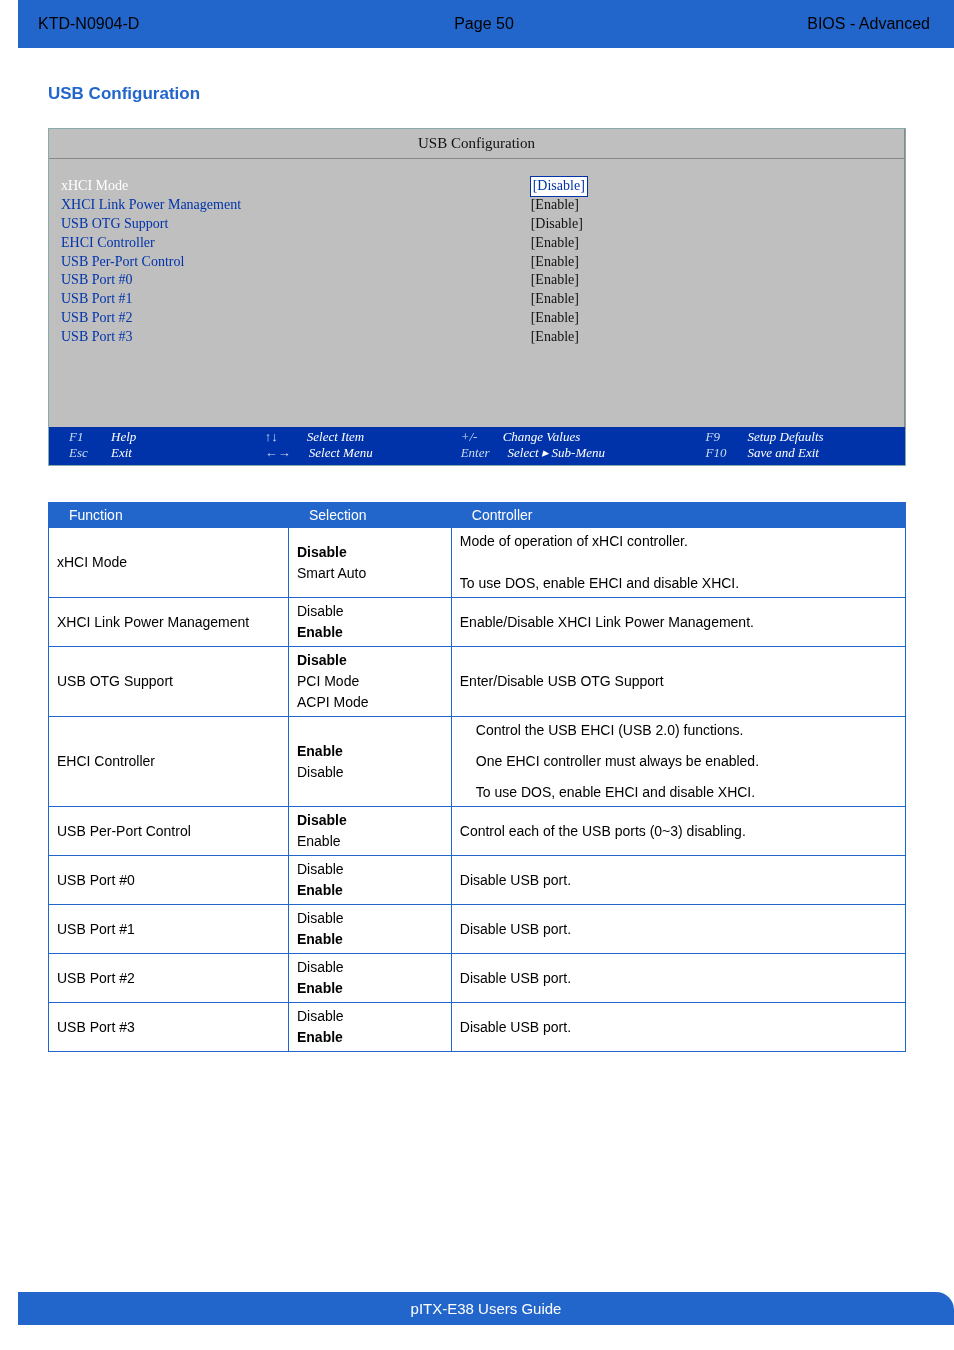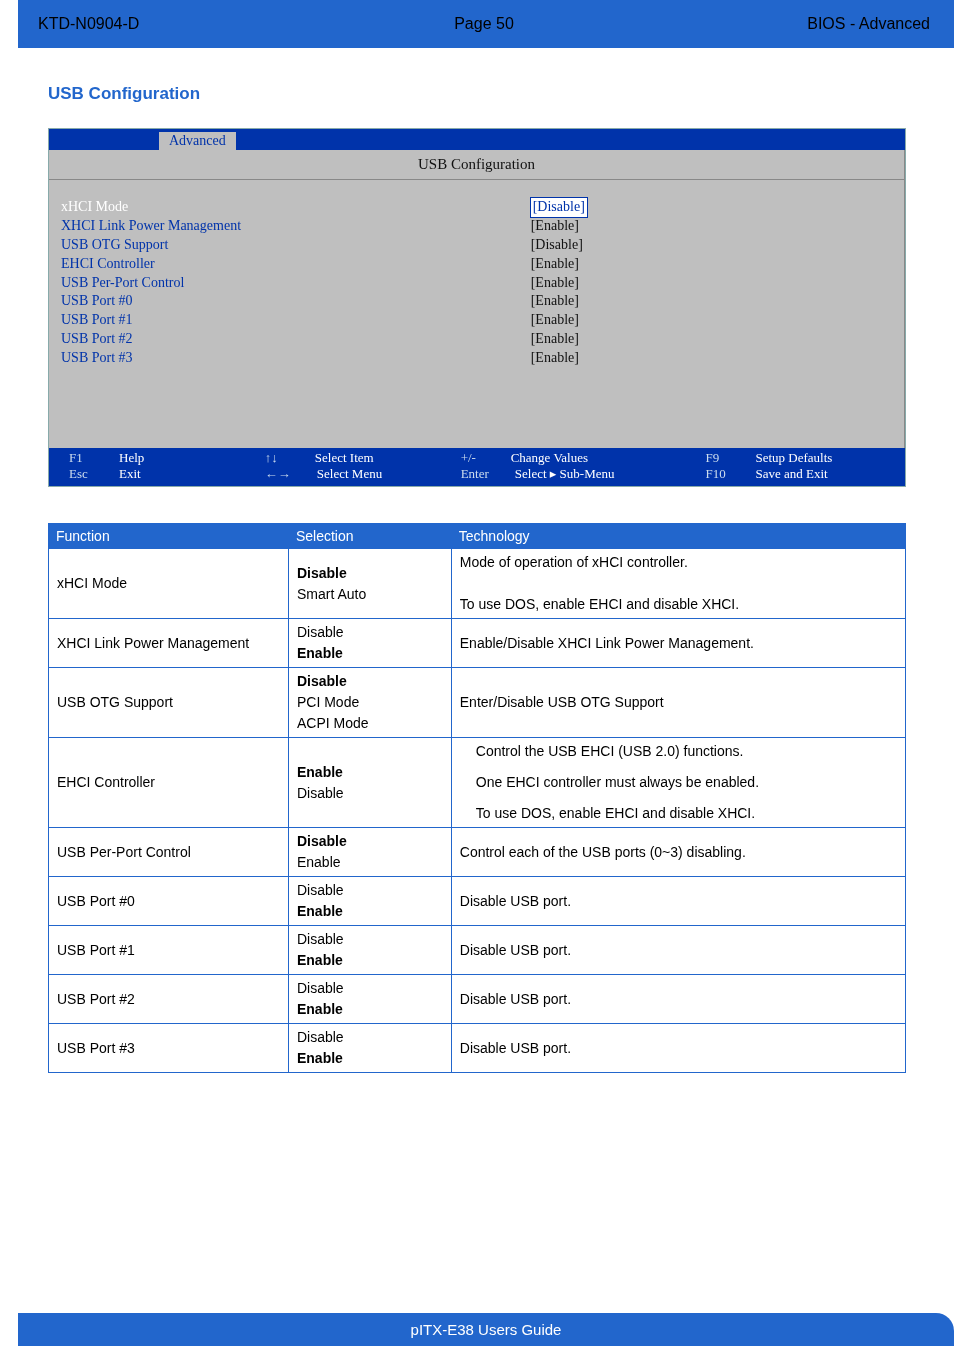--- a/index.html
+++ b/index.html
@@ -117,35 +117,35 @@
     line-height: 1.35;
   }
   .bios-footer {
     background: #0033aa;
     color: #fff;
     display: flex;
     flex-wrap: wrap;
     font-size: 13px;
     padding: 2px 20px 4px 20px;
   }
-  .bios-fcol { width: 33%; display: flex; gap: 26px; }
+  .bios-fcol { width: 33%; display: flex; gap: 18px; font-style: italic; }
   .bios-fkey { color: #cde; min-width: 24px; }
 
   
   table.desc {
     border-collapse: collapse;
     width: 100%;
     font-size: 14px;
     table-layout: fixed;
   }
   table.desc th {
     background: #2266cc;
     color: #fff;
     text-align: left;
-    padding: 4px 7px;
+    padding: 4px 20px;
     font-weight: 500;
     border: 1px solid #2266cc;
   }
   table.desc th:first-child { width: 28%; }
   table.desc th:nth-child(2) { width: 19%; }
   table.desc td {
     border: 1px solid #2266cc;
     padding: 3px 8px;
     vertical-align: middle;
     line-height: 1.5;
@@ -171,23 +171,20 @@
   <div class="hdr-left">KTD-N0904-D</div>
   <div class="hdr-center">Page 50</div>
   <div class="hdr-right">BIOS  - Advanced</div>
 </div>
 
 <div class="content">
 
   <h2 class="section-title">USB Configuration</h2>
 
   <div class="bios-box">
-    <div class="bios-tabs">
-      <span class="bios-tab">Advanced</span>
-    </div>
     <div class="bios-body">
       <div class="bios-left">
         <div class="bios-subhead">USB Configuration</div>
         <div class="bios-settings" id="bios-settings">
             <div class="bios-row">
               <div class="bios-label sel">xHCI Mode</div>
               <div class="bios-value"><span class="bios-value-sel">[Disable]</span></div>
             </div>
             <div class="bios-row">
               <div class="bios-label">XHCI Link Power Management</div>
@@ -266,21 +263,21 @@
           <span>Save and Exit</span>
         </div>
       </div>
   </div>
 
   <table class="desc">
     <thead>
       <tr>
         <th>Function</th>
         <th>Selection</th>
-        <th>Technology</th>
+        <th>Controller</th>
       </tr>
     </thead>
     <tbody id="desc-body">
         <tr>
           <td>xHCI Mode</td>
           <td><b>Disable</b><br>Smart Auto</td>
           <td>Mode of operation of xHCI controller.<br><br>To use DOS, enable EHCI and disable XHCI.</td>
         </tr>
         <tr>
           <td>XHCI Link Power Management</td>

